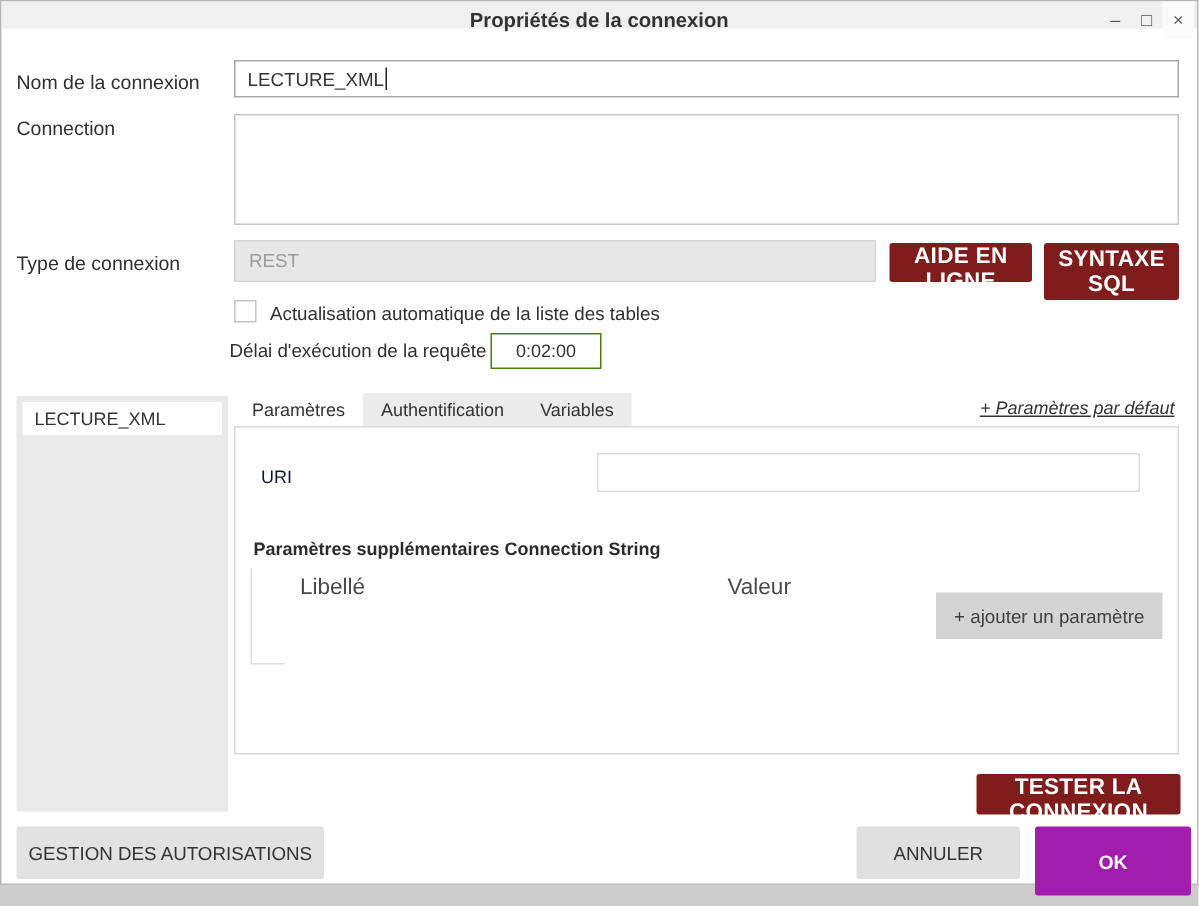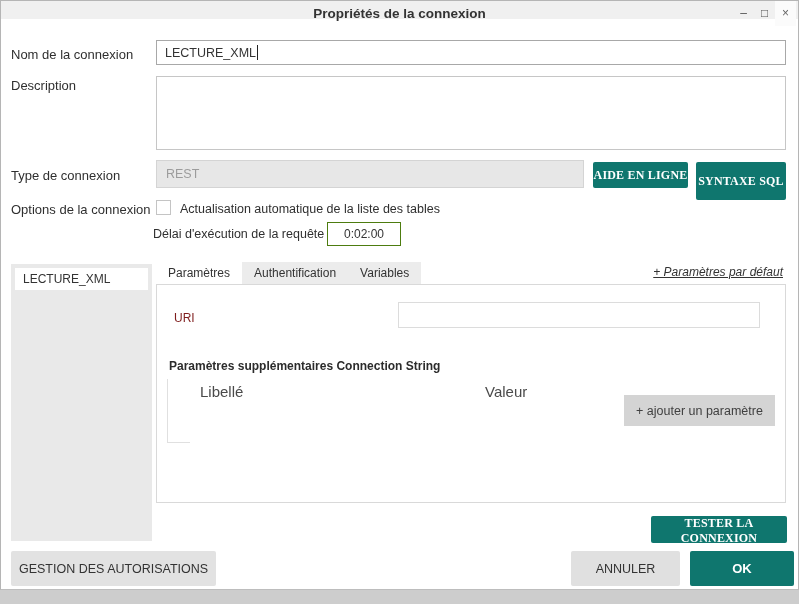--- a/index.html
+++ b/index.html
@@ -22,54 +22,54 @@
   .name-field { left:155px; top:39px; width:630px; height:25px; border:1px solid #a8a8a8;
                 display:flex; align-items:center; padding-left:8px; font-size:12.5px; color:#333; }
   .caret { width:1px; height:15px; background:#222; margin-left:1px; }
 
   .desc-area { left:155px; top:75px; width:630px; height:74px; border:1px solid #c6c6c6;
                resize:none; font-family:"Liberation Sans", sans-serif; font-size:12.5px; padding:4px 8px; outline:none; }
 
   .type-field { left:155px; top:159px; width:428px; height:28px; background:#e7e7e7; border:1px solid #d4d4d4;
                 line-height:26px; padding-left:9px; font-size:12.5px; color:#9c9c9c; }
 
-  .dark-btn { position:absolute; background:#0f766e; color:#fff; border:none; border-radius:2px;
-              font-family:Liberation Serif, serif; font-size:12px; font-weight:600; letter-spacing:.2px; cursor:pointer; }
+  .dark-btn { position:absolute; background:#7f1d1d; color:#fff; border:none; border-radius:2px;
+              font-family:Liberation Sans, sans-serif; font-size:15px; font-weight:600; letter-spacing:.2px; cursor:pointer; }
 
   .checkbox { position:absolute; left:155px; top:199px; width:15px; height:15px; background:#fff; border:1px solid #c4c4c4; }
 
   .timeout-input { position:absolute; left:326px; top:221px; width:74px; height:24px; border:1px solid #4d7c0f;
                    text-align:center; font-family:"Liberation Sans", sans-serif; font-size:12px; color:#333; outline:none; }
 
   .left-panel { position:absolute; left:10px; top:263px; width:141px; height:277px; background:#e9e9e9; }
   .conn-item { position:absolute; left:4px; top:4px; width:133px; height:22px; background:#ffffff;
                line-height:22px; padding-left:8px; font-size:12px; color:#333; cursor:default; }
 
   .tabstrip { position:absolute; left:155px; top:261px; height:26px; display:flex; }
   .tab { padding:0 12px; line-height:22px; font-size:12px; color:#333; background:#ececec; cursor:pointer; white-space:nowrap; }
   .tab.active { background:#ffffff; }
 
   .default-link { position:absolute; right:15px; top:264px; font-size:12px; font-style:italic;
                   text-decoration:underline; color:#333; cursor:pointer; white-space:nowrap; }
 
   .content-box { position:absolute; left:155px; top:283px; width:630px; height:219px;
                  border:1px solid #d9d9d9; background:#fff; }
-  .uri-label { position:absolute; left:17px; top:26px; font-size:12px; color:#7f1d1d; }
+  .uri-label { position:absolute; left:17px; top:26px; font-size:12px; color:#0f172a; }
   .uri-input { position:absolute; left:241px; top:17px; width:362px; height:26px; border:1px solid #dcdcdc;
                font-family:"Liberation Sans", sans-serif; font-size:12px; padding:0 6px; outline:none; }
   .extra-title { position:absolute; left:12px; top:74px; font-size:12px; font-weight:bold; color:#2c2c2c; white-space:nowrap; }
   .table-edge { position:absolute; left:10px; top:94px; width:23px; height:64px;
                 border-left:1px solid #e0e0e0; border-bottom:1px solid #e0e0e0; }
   .col-hdr { position:absolute; font-size:15px; color:#4a4a4a; }
   .add-param-btn { position:absolute; left:467px; top:110px; width:151px; height:31px; background:#d4d4d4;
                    border:none; font-family:"Liberation Sans", sans-serif; font-size:12.5px; color:#404040; cursor:pointer; }
 
   .gray-btn { position:absolute; background:#e2e2e2; border:none; border-radius:2px;
               font-family:"Liberation Sans", sans-serif; font-size:12.5px; color:#333; cursor:pointer; }
-  .ok-btn { position:absolute; left:689px; top:550px; width:104px; height:35px; background:#0f766e; border:none;
+  .ok-btn { position:absolute; left:689px; top:550px; width:104px; height:46px; background:#a21caf; border:none;
             border-radius:2px; font-family:"Liberation Sans", sans-serif; font-size:13px; font-weight:bold; color:#fff; cursor:pointer; }
 </style>
 </head>
 <body>
 
 <div class="dialog">
 
   <div class="titlebar">
     <div class="title">Propriétés de la connexion</div>
     <div class="win-controls">
@@ -78,29 +78,28 @@
       <span class="win-btn close">×</span>
     </div>
   </div>
 
   <div class="lbl" style="left:10px; top:46px;">Nom de la connexion</div>
   <div class="field name-field">
     <span>LECTURE_XML</span>
     <span class="caret"></span>
   </div>
 
-  <div class="lbl" style="left:10px; top:77px;">Description</div>
+  <div class="lbl" style="left:10px; top:77px;">Connection</div>
   <textarea class="field desc-area" style="left: 155px; top: 75px;" value=""></textarea>
 
   <div class="lbl" style="left:10px; top:167px;">Type de connexion</div>
   <div class="field type-field">REST</div>
   <button class="dark-btn" style="left:592px; top:161px; width:95px; height:26px;">AIDE EN LIGNE</button>
   <button class="dark-btn" style="left:695px; top:161px; width:90px; height:38px;">SYNTAXE SQL</button>
 
-  <div class="lbl" style="left:10px; top:201px;">Options de la connexion</div>
   <div class="checkbox"></div>
   <div class="lbl-sm" style="left:179px; top:201px;">Actualisation automatique de la liste des tables</div>
 
   <div class="lbl-sm" style="left:152px; top:226px;">Délai d'exécution de la requête</div>
   <input class="timeout-input" value="0:02:00" style="">
 
   <div class="left-panel">
     <div class="conn-item">LECTURE_XML</div>
   </div>
 

